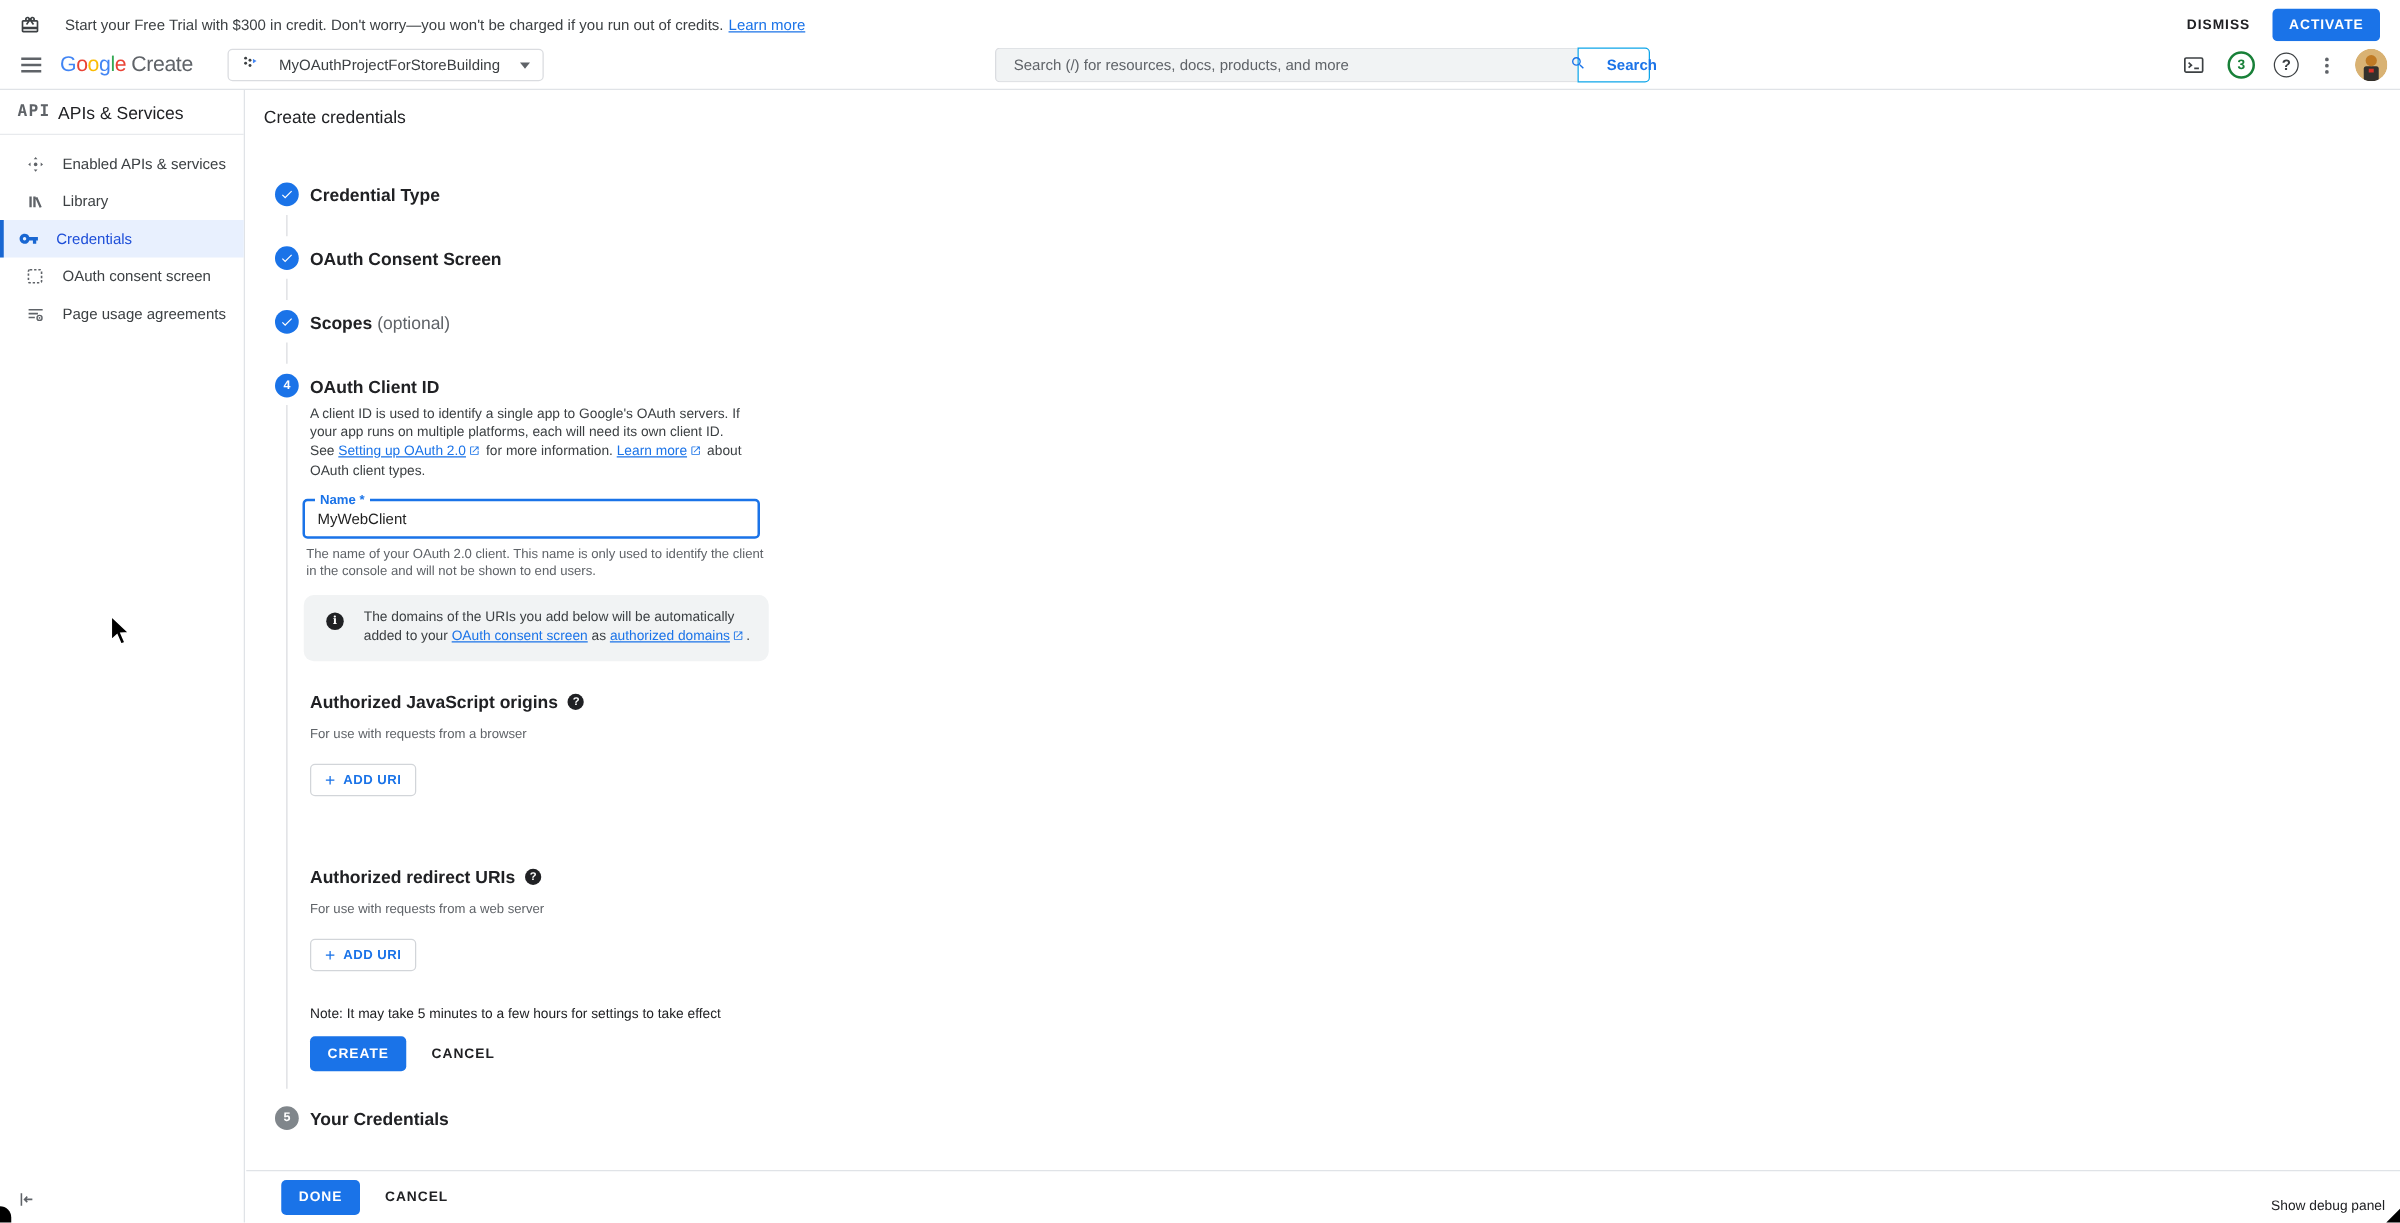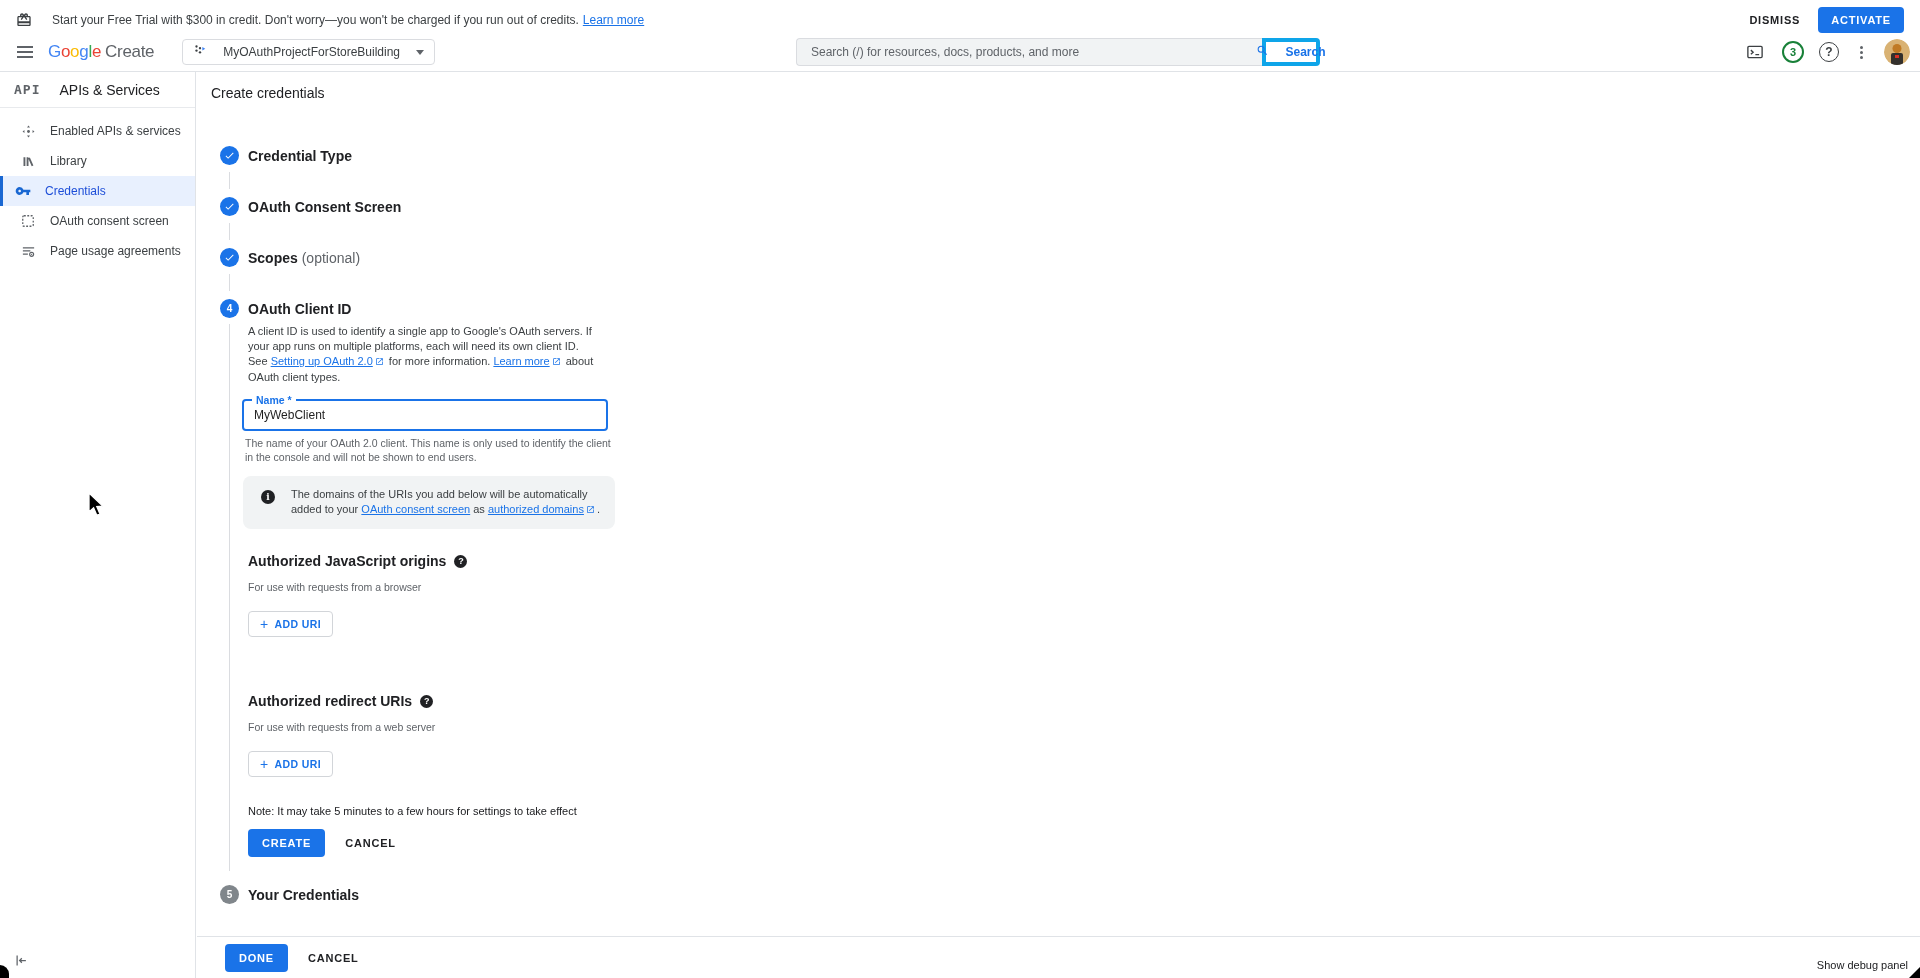--- a/index.html
+++ b/index.html
@@ -30,38 +30,38 @@
     display:flex; align-items:center; padding:0 10px; gap:16px; cursor:pointer; background:#fff; }
   .projsel .pname { font-size:12px; color:#3c4043; }
   .caret-down { width:0; height:0; border-left:4px solid transparent; border-right:4px solid transparent;
     border-top:5px solid #5f6368; }
   .searchwrap { position:absolute; left:796px; top:50%; transform:translateY(-50%);
     display:flex; height:28px; }
   .searchwrap input { width:466px; height:28px; background:#f1f3f4; border:1px solid #dadce0;
     border-right:none; border-radius:4px 0 0 4px; padding:0 14px; font-size:12px; color:#3c4043;
     font-family:"Liberation Sans",sans-serif; outline:none; }
   .searchwrap input::placeholder { color:#5f6368; }
-  .searchbtn { width:58px; height:28px; background:#fff; border:4px solid #0ea5e9; border-radius:0 4px 4px 0;
+  .searchbtn { width:58px; height:28px; background:#fff; border:1px solid #0ea5e9; border-radius:0 4px 4px 0;
     display:flex; align-items:center; justify-content:center; gap:16px; cursor:pointer;
     font-size:12px; font-weight:700; color:#1a73e8; }
   .appbar-right { position:absolute; right:10px; top:50%; transform:translateY(-50%);
     display:flex; align-items:center; gap:15px; }
   .ic-btn { width:24px; height:24px; display:flex; align-items:center; justify-content:center; cursor:pointer; }
   .num-badge { width:22px; height:22px; border:2px solid #188038; border-radius:50%; color:#188038;
     font-size:11px; font-weight:700; display:flex; align-items:center; justify-content:center; cursor:pointer; }
   .help-ring { width:20px; height:20px; border:1.5px solid #3c4043; border-radius:50%; color:#3c4043;
     font-size:12px; font-weight:700; display:flex; align-items:center; justify-content:center; cursor:pointer; }
   .dots { display:flex; flex-direction:column; gap:2px; cursor:pointer; padding:2px 6px;}
   .dots i { width:3px; height:3px; background:#5f6368; border-radius:50%; }
   .avatar { width:26px; height:26px; border-radius:50%; overflow:hidden; cursor:pointer; }
 
   
   .sidebar { position:absolute; top:72px; left:0; width:196px; bottom:0; background:#fff;
     border-right:1px solid #e0e3e7; }
-  .side-head { height:36px; display:flex; align-items:center; padding-left:14px; gap:19px;
+  .side-head { height:36px; display:flex; align-items:center; padding-left:14px; gap:6px;
     border-bottom:1px solid #e8eaed; }
   .api-glyph { font-family:"DejaVu Sans Mono",monospace; font-size:13px; font-weight:700;
     letter-spacing:1px; color:#5f6368; }
   .side-title { font-size:14px; color:#202124; }
   .nav { margin-top:8px; }
   .nav-item { height:30px; display:flex; align-items:center; padding-left:17px; gap:14px;
     font-size:12px; color:#3c4043; cursor:pointer; border-left:3px solid transparent; }
   .nav-item .nicon { width:16px; height:16px; display:flex; align-items:center; justify-content:center; }
   .nav-item.selected { background:#e8f0fe; color:#1d4ed8; border-left:3px solid #1967d2; padding-left:12px; }
   .collapse-btn { position:absolute; bottom:6px; left:14px; cursor:pointer; }

